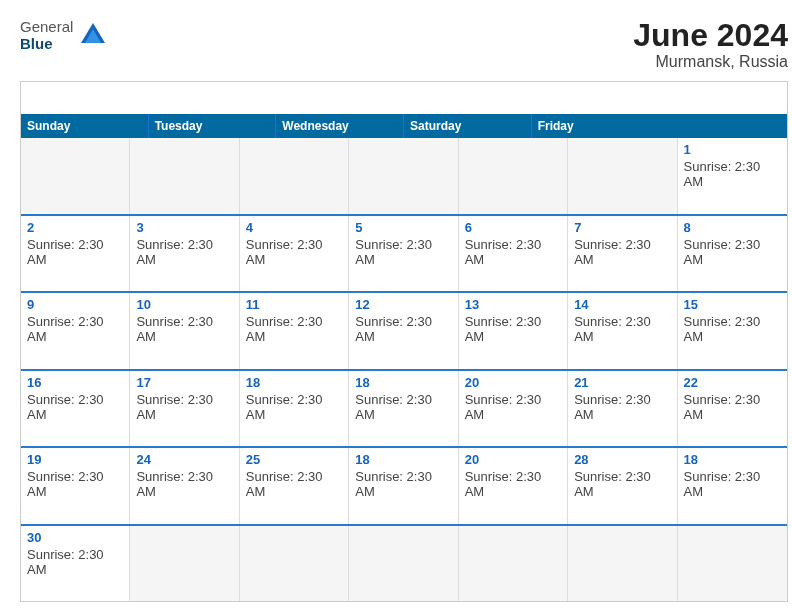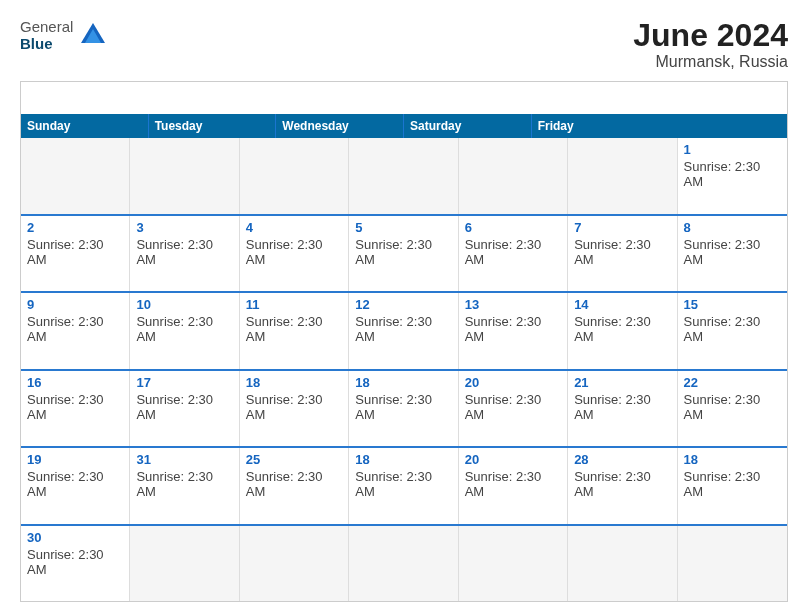--- a/index.html
+++ b/index.html
@@ -249,21 +249,21 @@
             <span class="day-num">22</span>
             <div class="day-info">Sunrise: 2:30 AM</div>
           </div>
         </div>
         <div class="cal-week">
           <div class="cal-cell">
             <span class="day-num">19</span>
             <div class="day-info">Sunrise: 2:30 AM</div>
           </div>
           <div class="cal-cell">
-            <span class="day-num">31</span>
+            <span class="day-num">24</span>
             <div class="day-info">Sunrise: 2:30 AM</div>
           </div>
           <div class="cal-cell">
             <span class="day-num">25</span>
             <div class="day-info">Sunrise: 2:30 AM</div>
           </div>
           <div class="cal-cell">
             <span class="day-num">18</span>
             <div class="day-info">Sunrise: 2:30 AM</div>
           </div>

